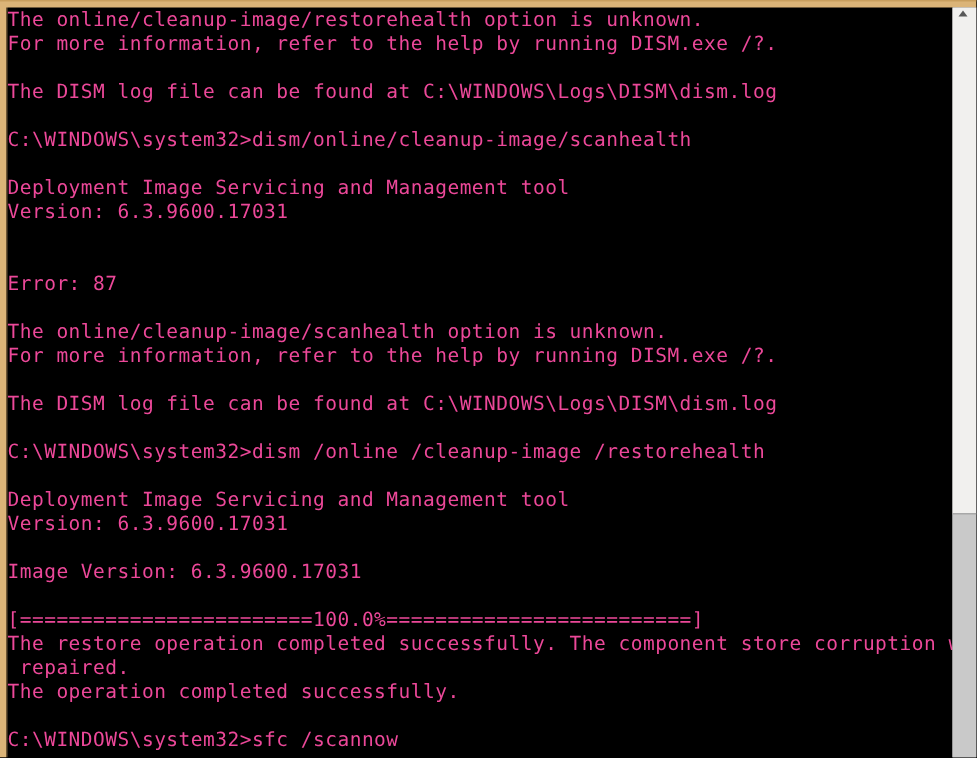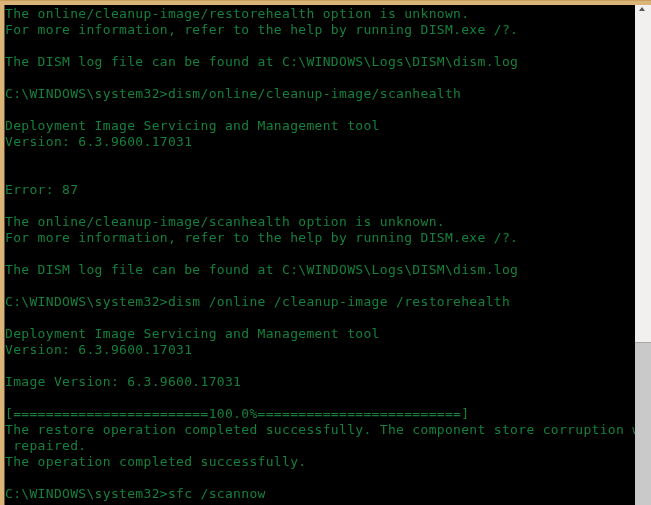--- a/index.html
+++ b/index.html
@@ -96,21 +96,21 @@
   }
 
   
   #console-text {
     position: absolute;
     top: 5px;
     left: 5px;
     width: 630px;
     height: 500px;
     overflow: hidden;
-    color: #15803d;
+    color: #ec4899;
     font-family: "DejaVu Sans Mono", monospace;
     font-size: 13px;
     line-height: 16px;
     letter-spacing: 0.32px;
     white-space: pre;
     padding-top: 1px;
   }
   .console-line {
     height: 16px;
     white-space: pre;

